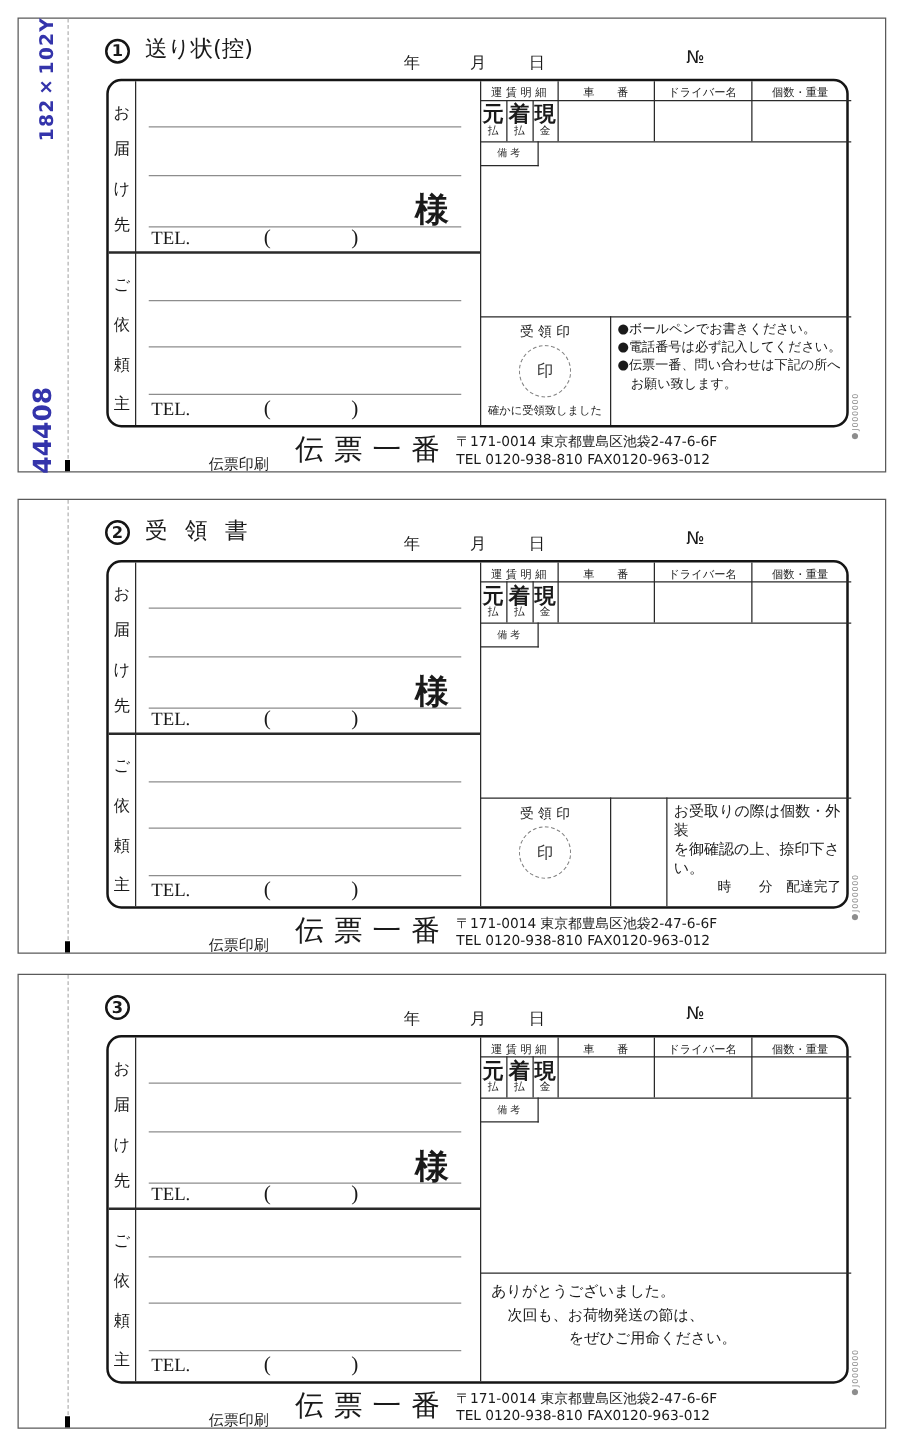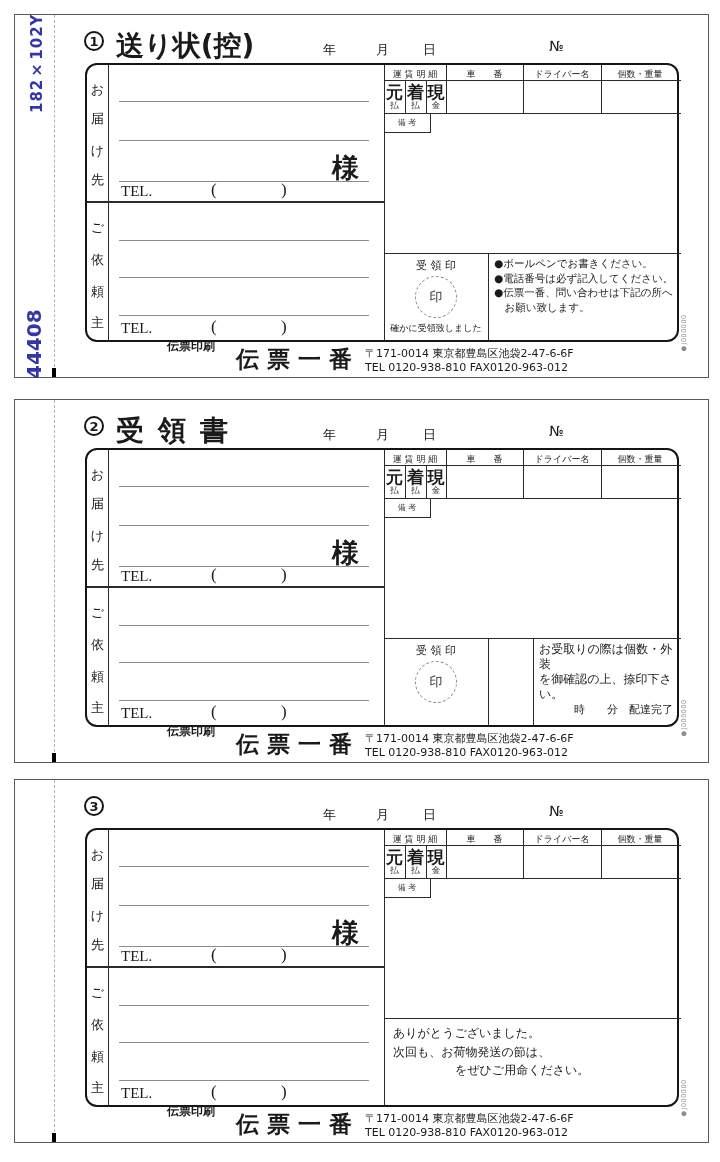--- a/index.html
+++ b/index.html
@@ -4,21 +4,21 @@
 <style>
   html,body{margin:0;padding:0;background:#fff;}
   body{position:relative;width:720px;height:1162px;font-family:"DejaVu Sans","Liberation Sans",sans-serif;color:#1a1a1a;}
   .sheet{position:absolute;left:14px;width:695px;height:364px;border:1px solid #5a5a5a;background:#fff;box-sizing:border-box;}
   .perf{position:absolute;left:39px;top:0;bottom:0;width:0;border-left:1px dashed #b3b3b3;}
   .tick{position:absolute;left:37px;bottom:0;width:4px;height:9px;background:#000;}
   .vblue{position:absolute;writing-mode:vertical-rl;transform:rotate(180deg);color:#3434ab;font-weight:bold;}
   .size-code{left:13px;top:6px;height:92px;font-size:15px;letter-spacing:1px;}
   .stock-code{left:7px;top:292px;height:72px;font-size:20px;}
   .circle-num{position:absolute;left:69px;top:16px;width:20px;height:20px;border:2px solid #151515;border-radius:50%;font-size:13px;font-weight:bold;display:flex;align-items:center;justify-content:center;box-sizing:border-box;}
-  .title{position:absolute;left:101px;top:12px;font-size:28px;font-weight:bold;white-space:nowrap;}
+  .title{position:absolute;left:101px;top:12px;font-size:18px;font-weight:normal;white-space:nowrap;}
   .title.sp{letter-spacing:14px;}
   .dlab{position:absolute;top:26px;font-size:13px;}
   .y{left:308px}.m{left:361px}.d{left:408px}
   .no{position:absolute;left:534px;top:23px;font-size:14px;}
   .fbox{position:absolute;left:70px;top:48px;width:594px;height:279px;border:2px solid #151515;border-radius:12px;box-sizing:border-box;}
   .vseg,.hseg{position:absolute;}
   .vseg{width:0;border-left:1px solid #2a2a2a;}
   .hseg{height:0;border-top:1px solid #2a2a2a;}
   .lstrip{left:21px;top:0;height:275px;}
   .vmain{left:297px;top:0;height:275px;}
@@ -36,24 +36,24 @@
   .pays{font-size:8.5px;line-height:9px;}
   .bikou{position:absolute;left:297px;top:48px;width:47px;height:20px;border-right:1px solid #2a2a2a;border-bottom:1px solid #2a2a2a;box-sizing:border-box;font-size:8px;display:flex;align-items:center;justify-content:center;color:#333;}
   .botline{left:297px;top:188px;width:297px;}
   .stamp-label{position:absolute;left:297px;top:193px;width:104px;text-align:center;font-size:11px;color:#222;}
   .stamp-circle{position:absolute;left:328px;top:211px;width:42px;height:42px;border:1px dashed #888;border-radius:50%;display:flex;align-items:center;justify-content:center;font-size:13px;color:#333;box-sizing:border-box;}
   .stamp-note{position:absolute;left:297px;top:257px;width:104px;text-align:center;font-size:9px;}
   .notes1{position:absolute;left:407px;top:191px;width:184px;font-size:10.5px;line-height:14.5px;}
   .notes2{position:absolute;left:452px;top:192px;width:140px;font-size:12px;line-height:15px;}
   .delivery{position:absolute;left:452px;top:252px;width:136px;font-size:11px;text-align:right;padding-right:2px;box-sizing:border-box;}
   .thanks{position:absolute;left:297px;top:194px;width:297px;font-size:12px;line-height:18.5px;}
-  .t0{padding-left:97px;}.t1{padding-left:9px;}.t2{padding-left:9px;}.t3{padding-left:71px;}
+  .t0{padding-left:97px;}.t1{padding-left:9px;}.t2{padding-left:22px;}.t3{padding-left:71px;}
   .edge-code{position:absolute;left:665px;top:274px;height:64px;writing-mode:vertical-rl;transform:rotate(180deg);font-size:6.5px;color:#8d8d8d;letter-spacing:0.5px;}
-  .ft-printer{position:absolute;left:152px;top:323px;font-size:12px;font-weight:bold;}
-  .ft-company{position:absolute;left:221px;top:329px;font-size:23px;font-weight:bold;letter-spacing:8px;white-space:nowrap;text-align:right;}
+  .ft-printer{position:absolute;left:152px;top:348px;font-size:12px;font-weight:normal;}
+  .ft-company{position:absolute;left:221px;top:329px;font-size:23px;font-weight:normal;letter-spacing:8px;white-space:nowrap;text-align:right;}
   .ft-addr{position:absolute;left:350px;top:332px;font-size:11px;line-height:13.5px;white-space:nowrap;}
 </style>
 </head>
 <body>
 
 <div class="sheet" style="top:14px">
   <div class="perf"></div>
   <div class="tick"></div>
   <div class="vblue size-code">182×102Y</div>
   <div class="vblue stock-code">44408</div>

